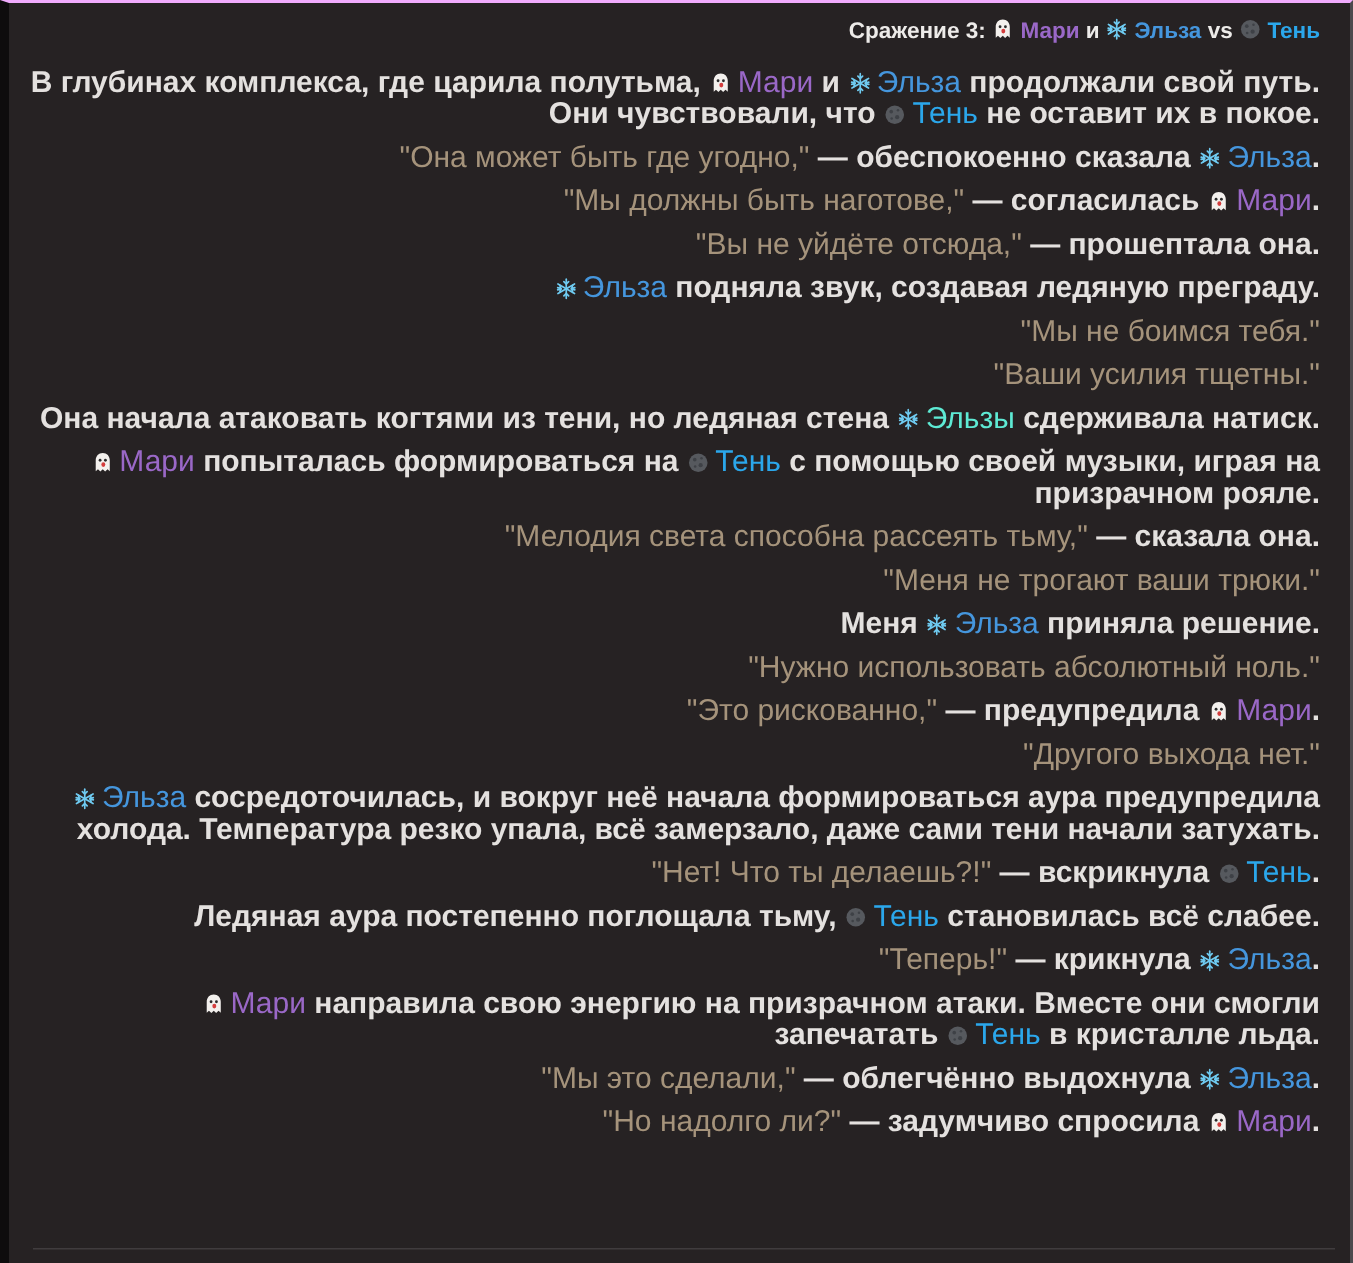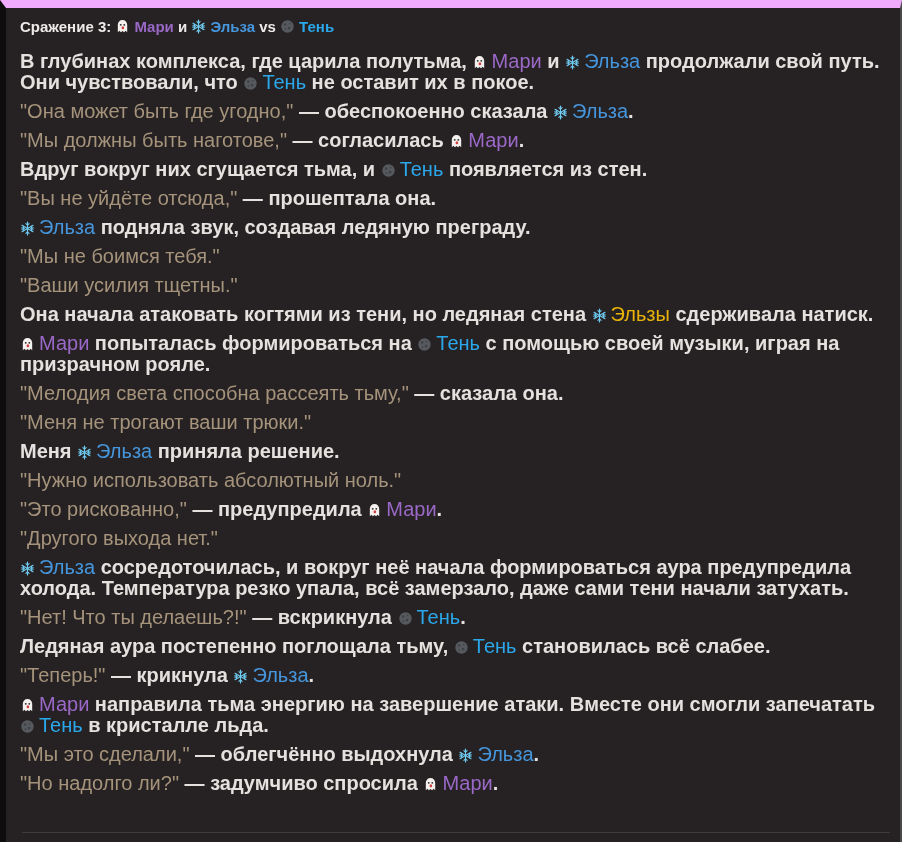--- a/index.html
+++ b/index.html
@@ -1,25 +1,26 @@
 <!DOCTYPE html>
 <html><head>
 <meta charset="utf-8">
 <style>
   html, body { margin:0; padding:0; background:#0e0c0d; font-family:"Liberation Sans", sans-serif; }
   .page {
     position:relative;
     box-sizing:border-box;
     width:902px; height:842px;
     background:#262223;
-    border-top:8px solid #f0abfc;
+    border-top:2px solid #f0abfc;
     border-left:6px solid #0e0c0d;
     border-right:2px solid #4c494d;
     padding:8px 20px 0 14px;
     overflow:hidden;
+    text-align:right;
   }
   .title {
     margin:0 0 13px 0;
     font-size:15px;
     line-height:22px;
     font-weight:700;
     color:#edebe9;
   }
   .para {
     margin:0 0 8px 0;
@@ -107,28 +108,20 @@
               <path d="M14.1 8.8 11.8 8.2 12.6 10.5"></path>
               <path d="M1.9 8.8 4.2 8.2 3.4 10.5"></path>
               <path d="M14.1 7.2 11.8 7.8 12.6 5.5"></path>
             </svg></span><span class="char-name" style="color: rgb(69, 150, 221);">Эльза</span></span><span class="narration">.</span></p>
       <p class="para"><span class="quote">"Мы должны быть наготове,"</span><span class="narration"> — согласилась </span><span class="char"><span class="icon"><svg viewBox="0 0 16 16" xmlns="http://www.w3.org/2000/svg">
               <path d="M8 1C5 1 3 3.2 3 6.2V14l1.6-1.4 1.7 1.6L8 12.7l1.7 1.5 1.7-1.6L13 14V6.2C13 3.2 11 1 8 1z" fill="#f3f0ed"></path>
               <circle cx="6.1" cy="6.2" r="1" fill="#2a2a2a"></circle>
               <circle cx="9.9" cy="6.2" r="1" fill="#2a2a2a"></circle>
               <ellipse cx="8.4" cy="9.3" rx="1.4" ry="1.7" fill="#d43d3d"></ellipse>
             </svg></span><span class="char-name" style="color: rgb(154, 104, 199);">Мари</span></span><span class="narration">.</span></p>
-      <p class="para"><span class="narration">Вдруг вокруг них сгущается тьма, и </span><span class="char"><span class="icon"><svg viewBox="0 0 16 16" xmlns="http://www.w3.org/2000/svg">
-              <circle cx="8" cy="8" r="6.6" fill="#56595e"></circle>
-              <path d="M8 1.4a6.6 6.6 0 0 1 0 13.2 6.6 6.6 0 0 0 0-13.2z" fill="#45484d"></path>
-              <circle cx="5.5" cy="5.8" r="1.3" fill="#3e4146"></circle>
-              <circle cx="9.7" cy="9.7" r="1.5" fill="#3e4146"></circle>
-              <circle cx="10.3" cy="4.8" r="0.9" fill="#3e4146"></circle>
-              <circle cx="5.8" cy="10.7" r="0.9" fill="#3e4146"></circle>
-            </svg></span><span class="char-name" style="color: rgb(43, 167, 235);">Тень</span></span><span class="narration"> появляется из стен.</span></p>
       <p class="para"><span class="quote">"Вы не уйдёте отсюда,"</span><span class="narration"> — прошептала она.</span></p>
       <p class="para"><span class="char"><span class="icon"><svg viewBox="0 0 16 16" xmlns="http://www.w3.org/2000/svg" fill="none" stroke="#6fcbf1" stroke-width="1.2" stroke-linecap="round">
               <line x1="8" y1="1.2" x2="8" y2="14.8"></line>
               <line x1="2.1" y1="4.6" x2="13.9" y2="11.4"></line>
               <line x1="2.1" y1="11.4" x2="13.9" y2="4.6"></line>
               <path d="M6.3 2.9 8 4.6 9.7 2.9"></path>
               <path d="M6.3 13.1 8 11.4 9.7 13.1"></path>
               <path d="M1.9 7.2 4.2 7.8 3.4 5.5"></path>
               <path d="M14.1 8.8 11.8 8.2 12.6 10.5"></path>
               <path d="M1.9 8.8 4.2 8.2 3.4 10.5"></path>
@@ -139,21 +132,21 @@
       <p class="para"><span class="narration">Она начала атаковать когтями из тени, но ледяная стена </span><span class="char"><span class="icon"><svg viewBox="0 0 16 16" xmlns="http://www.w3.org/2000/svg" fill="none" stroke="#6fcbf1" stroke-width="1.2" stroke-linecap="round">
               <line x1="8" y1="1.2" x2="8" y2="14.8"></line>
               <line x1="2.1" y1="4.6" x2="13.9" y2="11.4"></line>
               <line x1="2.1" y1="11.4" x2="13.9" y2="4.6"></line>
               <path d="M6.3 2.9 8 4.6 9.7 2.9"></path>
               <path d="M6.3 13.1 8 11.4 9.7 13.1"></path>
               <path d="M1.9 7.2 4.2 7.8 3.4 5.5"></path>
               <path d="M14.1 8.8 11.8 8.2 12.6 10.5"></path>
               <path d="M1.9 8.8 4.2 8.2 3.4 10.5"></path>
               <path d="M14.1 7.2 11.8 7.8 12.6 5.5"></path>
-            </svg></span><span class="char-name" style="color: #eab308;">Эльзы</span></span><span class="narration"> сдерживала натиск.</span></p>
+            </svg></span><span class="char-name" style="color: #5eead4;">Эльзы</span></span><span class="narration"> сдерживала натиск.</span></p>
       <p class="para"><span class="char"><span class="icon"><svg viewBox="0 0 16 16" xmlns="http://www.w3.org/2000/svg">
               <path d="M8 1C5 1 3 3.2 3 6.2V14l1.6-1.4 1.7 1.6L8 12.7l1.7 1.5 1.7-1.6L13 14V6.2C13 3.2 11 1 8 1z" fill="#f3f0ed"></path>
               <circle cx="6.1" cy="6.2" r="1" fill="#2a2a2a"></circle>
               <circle cx="9.9" cy="6.2" r="1" fill="#2a2a2a"></circle>
               <ellipse cx="8.4" cy="9.3" rx="1.4" ry="1.7" fill="#d43d3d"></ellipse>
             </svg></span><span class="char-name" style="color: rgb(154, 104, 199);">Мари</span></span><span class="narration"> попыталась формироваться на </span><span class="char"><span class="icon"><svg viewBox="0 0 16 16" xmlns="http://www.w3.org/2000/svg">
               <circle cx="8" cy="8" r="6.6" fill="#56595e"></circle>
               <path d="M8 1.4a6.6 6.6 0 0 1 0 13.2 6.6 6.6 0 0 0 0-13.2z" fill="#45484d"></path>
               <circle cx="5.5" cy="5.8" r="1.3" fill="#3e4146"></circle>
               <circle cx="9.7" cy="9.7" r="1.5" fill="#3e4146"></circle>
@@ -217,21 +210,21 @@
               <path d="M1.9 7.2 4.2 7.8 3.4 5.5"></path>
               <path d="M14.1 8.8 11.8 8.2 12.6 10.5"></path>
               <path d="M1.9 8.8 4.2 8.2 3.4 10.5"></path>
               <path d="M14.1 7.2 11.8 7.8 12.6 5.5"></path>
             </svg></span><span class="char-name" style="color: rgb(69, 150, 221);">Эльза</span></span><span class="narration">.</span></p>
       <p class="para"><span class="char"><span class="icon"><svg viewBox="0 0 16 16" xmlns="http://www.w3.org/2000/svg">
               <path d="M8 1C5 1 3 3.2 3 6.2V14l1.6-1.4 1.7 1.6L8 12.7l1.7 1.5 1.7-1.6L13 14V6.2C13 3.2 11 1 8 1z" fill="#f3f0ed"></path>
               <circle cx="6.1" cy="6.2" r="1" fill="#2a2a2a"></circle>
               <circle cx="9.9" cy="6.2" r="1" fill="#2a2a2a"></circle>
               <ellipse cx="8.4" cy="9.3" rx="1.4" ry="1.7" fill="#d43d3d"></ellipse>
-            </svg></span><span class="char-name" style="color: rgb(154, 104, 199);">Мари</span></span><span class="narration"> направила тьма энергию на завершение атаки. Вместе они смогли запечатать </span><span class="char"><span class="icon"><svg viewBox="0 0 16 16" xmlns="http://www.w3.org/2000/svg">
+            </svg></span><span class="char-name" style="color: rgb(154, 104, 199);">Мари</span></span><span class="narration"> направила свою энергию на призрачном атаки. Вместе они смогли запечатать </span><span class="char"><span class="icon"><svg viewBox="0 0 16 16" xmlns="http://www.w3.org/2000/svg">
               <circle cx="8" cy="8" r="6.6" fill="#56595e"></circle>
               <path d="M8 1.4a6.6 6.6 0 0 1 0 13.2 6.6 6.6 0 0 0 0-13.2z" fill="#45484d"></path>
               <circle cx="5.5" cy="5.8" r="1.3" fill="#3e4146"></circle>
               <circle cx="9.7" cy="9.7" r="1.5" fill="#3e4146"></circle>
               <circle cx="10.3" cy="4.8" r="0.9" fill="#3e4146"></circle>
               <circle cx="5.8" cy="10.7" r="0.9" fill="#3e4146"></circle>
             </svg></span><span class="char-name" style="color: rgb(43, 167, 235);">Тень</span></span><span class="narration"> в кристалле льда.</span></p>
       <p class="para"><span class="quote">"Мы это сделали,"</span><span class="narration"> — облегчённо выдохнула </span><span class="char"><span class="icon"><svg viewBox="0 0 16 16" xmlns="http://www.w3.org/2000/svg" fill="none" stroke="#6fcbf1" stroke-width="1.2" stroke-linecap="round">
               <line x1="8" y1="1.2" x2="8" y2="14.8"></line>
               <line x1="2.1" y1="4.6" x2="13.9" y2="11.4"></line>

